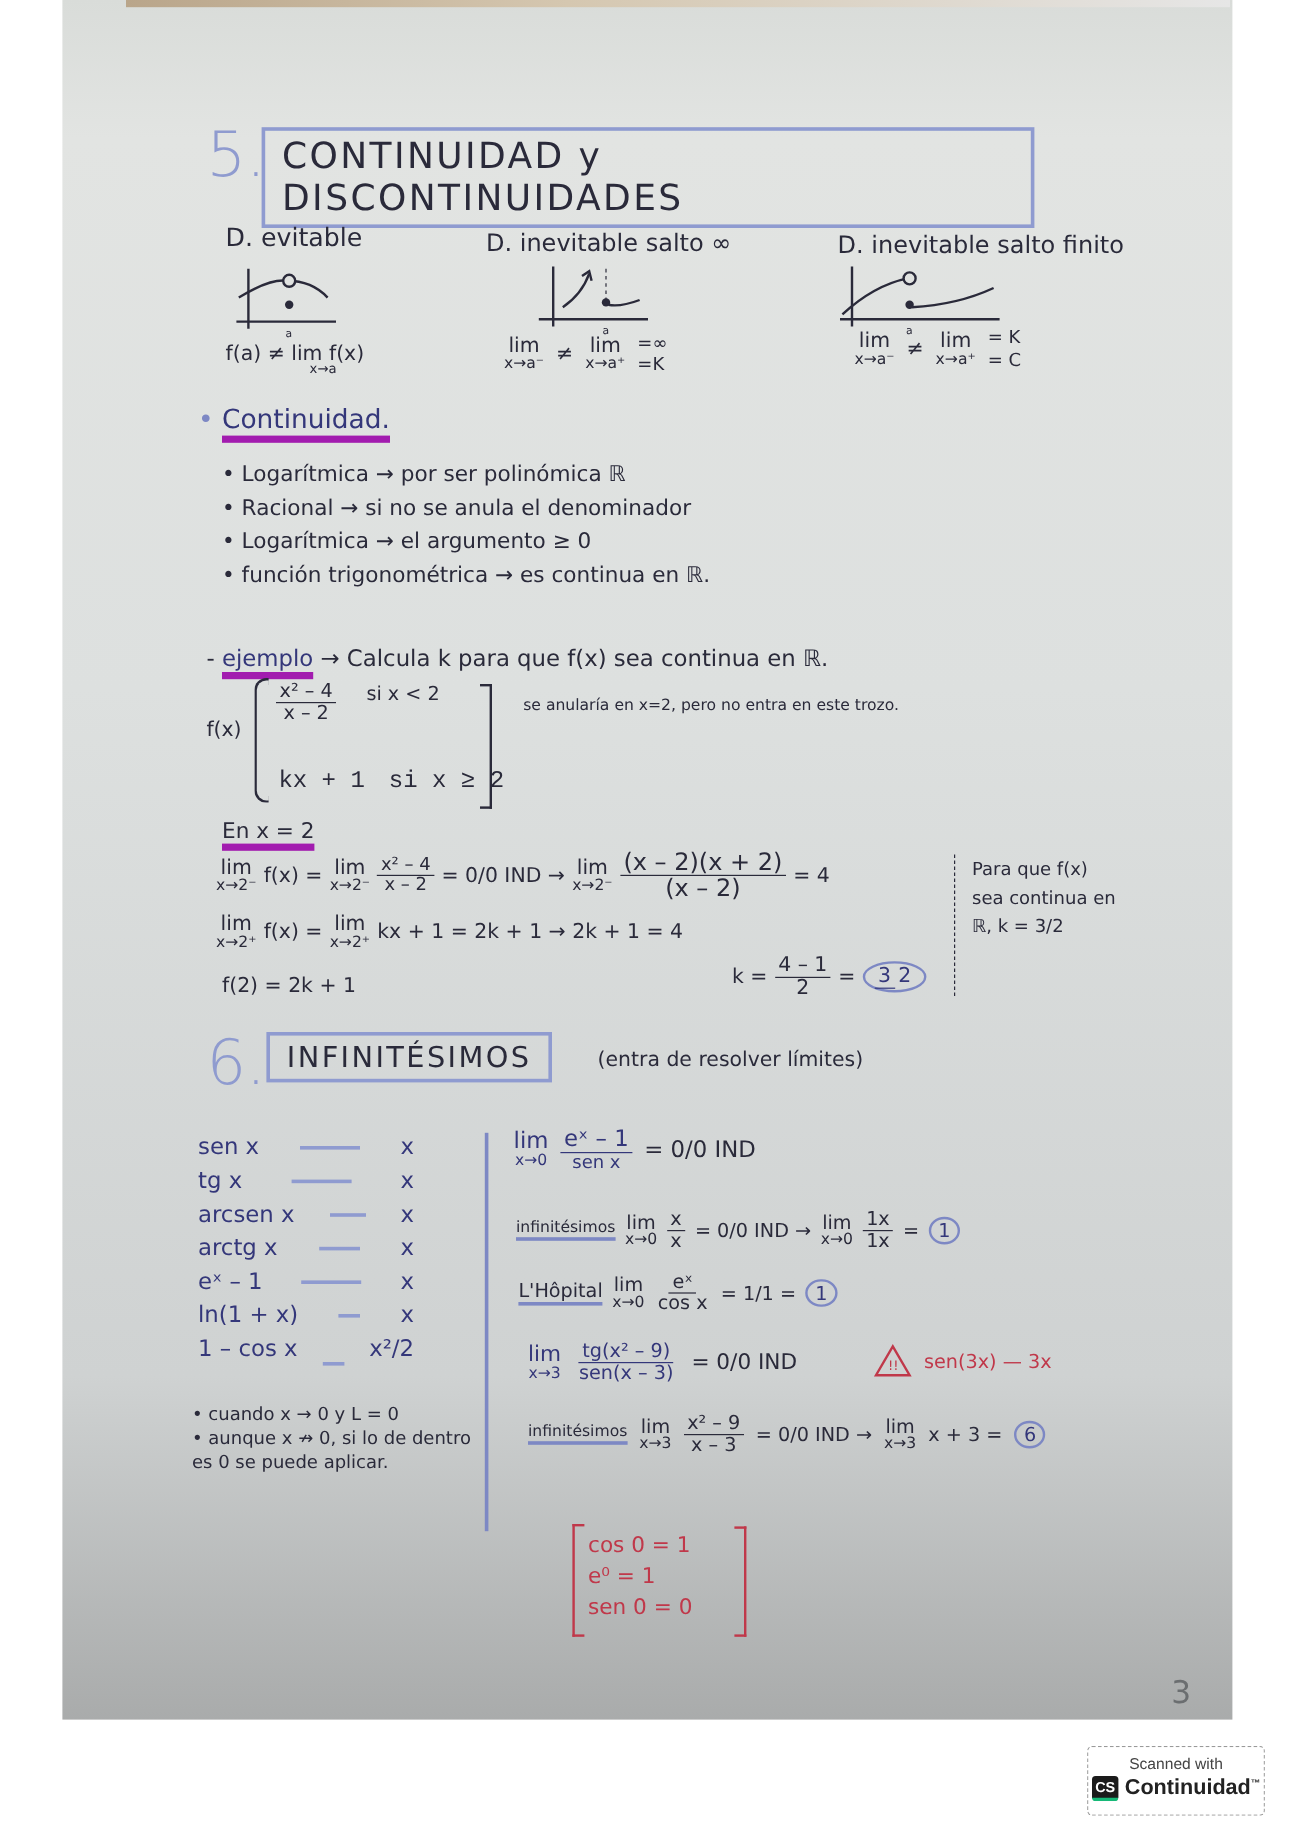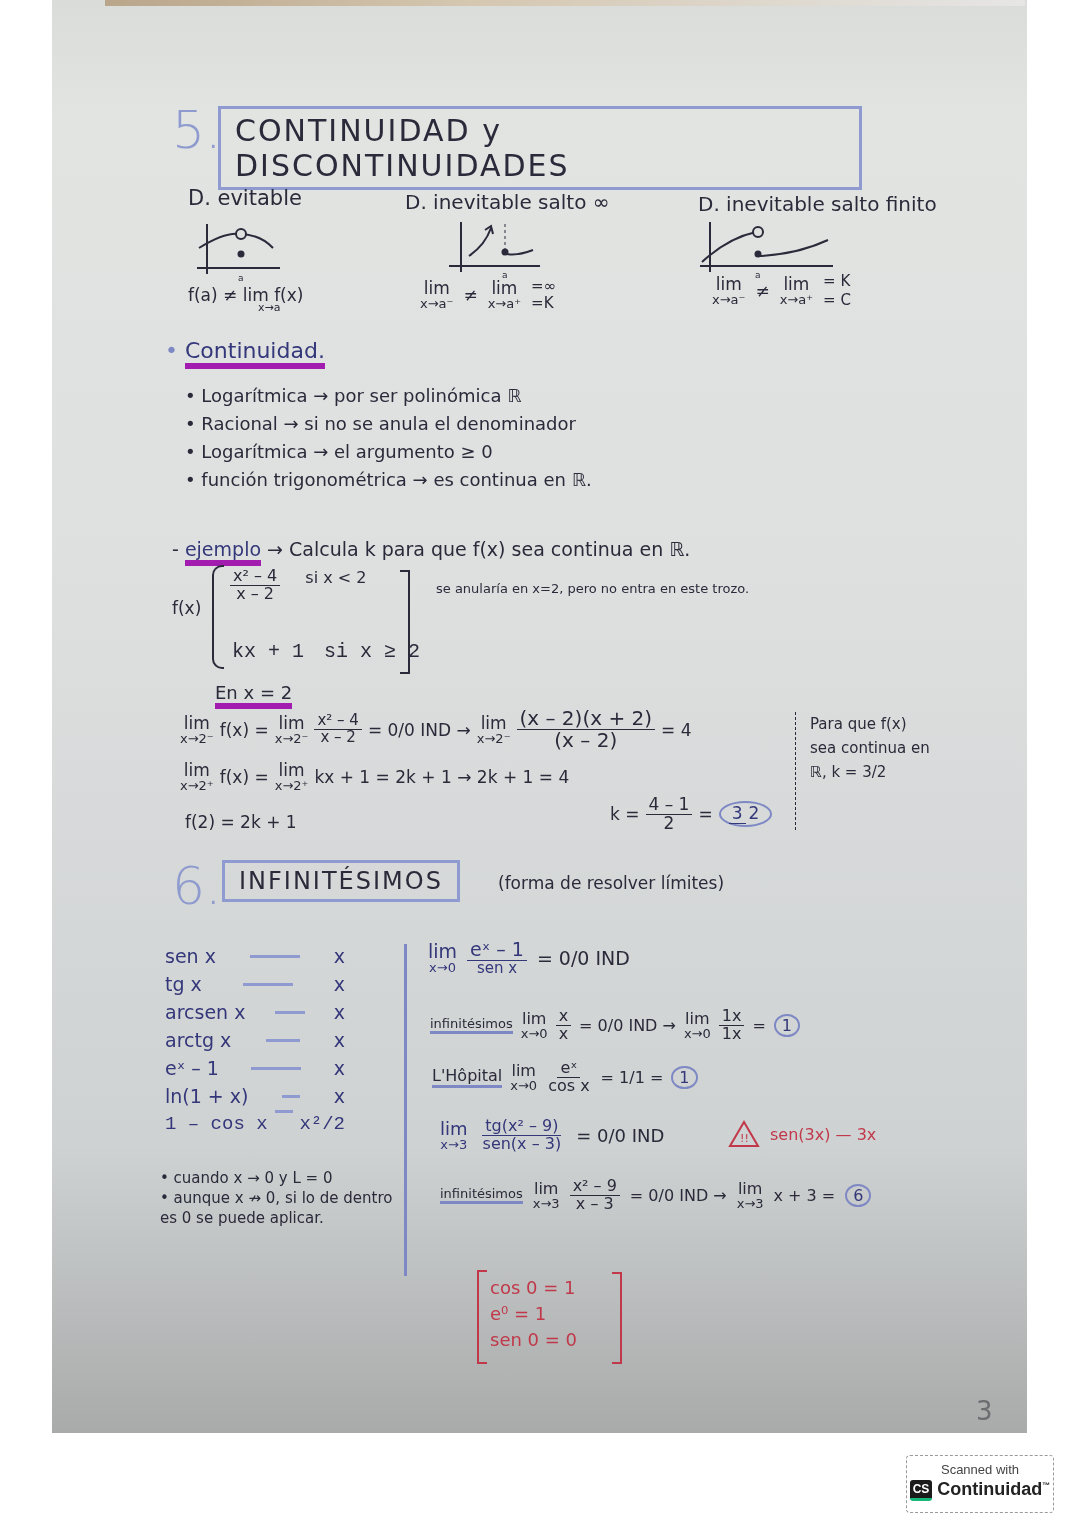--- a/index.html
+++ b/index.html
@@ -133,21 +133,21 @@
 </div>
 <div class="abs ink" style="left:232px;top:640px;font-size:20px;font-family:Liberation Mono, monospace;">
   <span>kx + 1</span>
   <span style="margin-left:8px;">si x ≥ 2</span>
 </div>
 <div class="abs" style="left:400px;top:570px;width:8px;height:100px;border:2px solid #2a2a3a;border-left:none;"></div>
 <div class="abs ink" style="left:420px;top:580px;font-size:14px;line-height:17px;">
   <div style="margin-left:16px;font-size:13px;">se anularía en x=2, pero no entra en este trozo.</div>
 </div>
 
-<div class="abs ink u" style="left:185px;top:682px;font-size:18px;margin-left:30px;">En x = 2</div>
+<div class="abs ink u" style="left:185px;top:682px;font-size:18px;">En x = 2</div>
 
 <div class="abs ink" style="left:180px;top:708px;font-size:17px;display:flex;align-items:center;gap:6px;">
   <span class="lim">
       <span>lim</span>
       <span class="sub">x→2⁻</span>
     </span>
   <span>f(x) = </span>
   <span class="lim">
       <span>lim</span>
       <span class="sub">x→2⁻</span>
@@ -192,21 +192,21 @@
 <div class="abs ink" style="left:795px;top:712px;font-size:15px;line-height:24px;border-left:1.5px dashed #2a2a3a;padding-left:14px;height:118px;">
   <div>Para que f(x)</div>
   <div>sea continua en</div>
   <div>ℝ, k = 3/2</div>
 </div>
 
 <div class="abs" style="left:172px;top:856px;">
   <span class="sec-num">6.</span>
 </div>
 <div class="abs title-box hand" style="left:222px;top:860px;font-size:24px;">INFINITÉSIMOS</div>
-<div class="abs ink" style="left:498px;top:873px;font-size:17px;">(forma de resolver límites)</div>
+<div class="abs ink" style="left:498px;top:873px;font-size:17px;">(entra de resolver límites)</div>
 
 <div class="abs blue" style="left:165px;top:942px;font-size:19px;line-height:28px;">
   <div style="display:flex;align-items:center;width:180px;justify-content:space-between;">
       <span>sen x</span>
       <span class="dash"></span>
       <span>x</span>
     </div>
   <div style="display:flex;align-items:center;width:180px;justify-content:space-between;">
       <span>tg x</span>
       <span class="dash"></span>
@@ -225,21 +225,21 @@
   <div style="display:flex;align-items:center;width:180px;justify-content:space-between;">
       <span>eˣ – 1</span>
       <span class="dash"></span>
       <span>x</span>
     </div>
   <div style="display:flex;align-items:center;width:180px;justify-content:space-between;">
       <span>ln(1 + x)</span>
       <span class="dash" style="width:18px;"></span>
       <span>x</span>
     </div>
-  <div style="display:flex;align-items:flex-start;width:180px;justify-content:space-between;font-family:Liberation Mono, monospace;">
+  <div style="display:flex;align-items:flex-end;width:180px;justify-content:space-between;">
       <span>1 – cos x</span>
       <span class="dash" style="width:18px;"></span>
       <span>x²/2</span>
     </div>
 </div>
 <div class="abs ink" style="left:160px;top:1168px;font-size:15px;line-height:20px;width:235px;">
   <div>• cuando x → 0 y L = 0</div>
   <div>• aunque x ↛ 0, si lo de dentro es 0 se puede aplicar.</div>
 </div>
 <div class="vline" style="left:404px;top:944px;height:332px;"></div>

